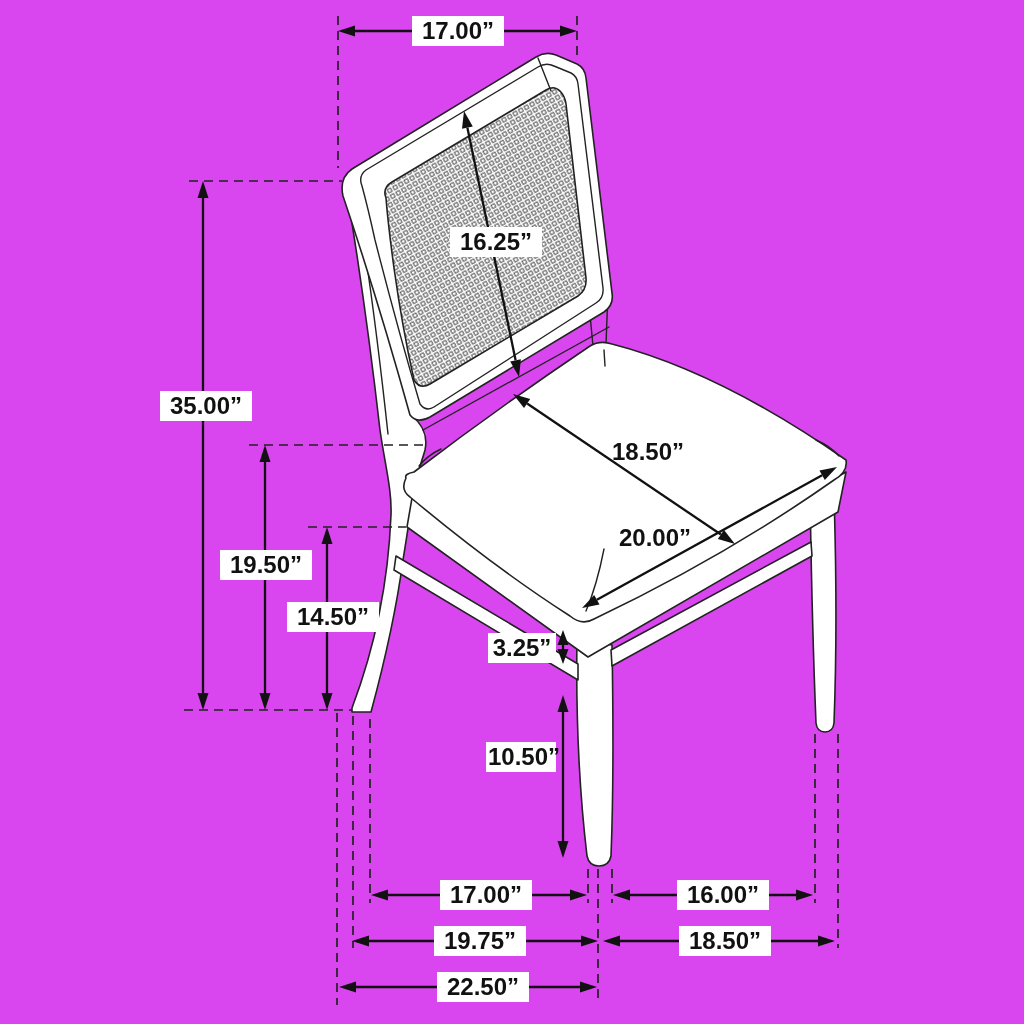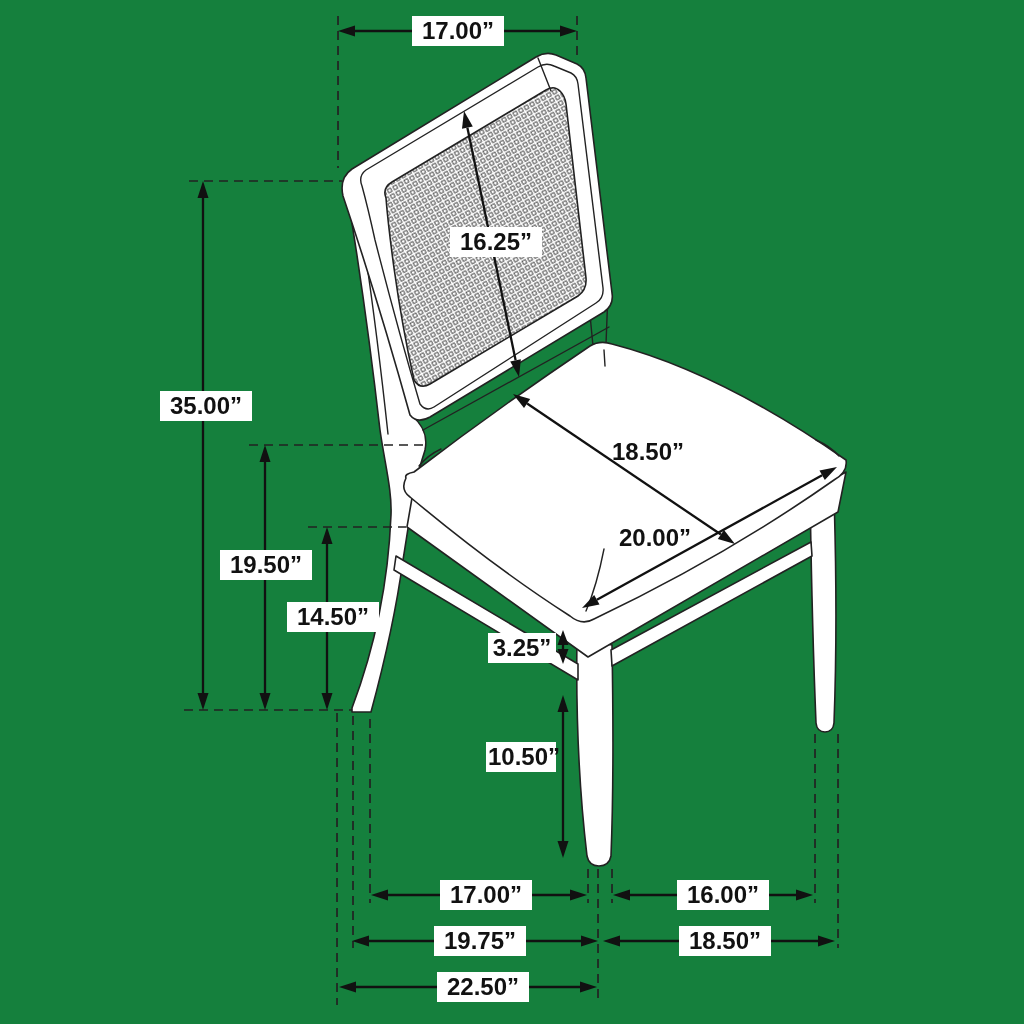--- a/index.html
+++ b/index.html
@@ -1,17 +1,17 @@
 <!DOCTYPE html>
 <html><head>
 <meta charset="utf-8">
 <style>
   html,body{margin:0;padding:0;background:#fff;}
   .stage{
-    position:relative;width:1024px;height:1024px;background:#15803d;overflow:hidden;
+    position:relative;width:1024px;height:1024px;background:#d946ef;overflow:hidden;
     font-family:"Liberation Sans", sans-serif;
   }
   svg{display:block;}
   .outline{fill:#fff;stroke:#222;stroke-width:1.6;stroke-linejoin:round;}
   .thin{fill:none;stroke:#222;stroke-width:1.4;stroke-linejoin:round;stroke-linecap:round;}
   .cane{fill:url(#canePattern);stroke:#222;stroke-width:1.6;stroke-linejoin:round;}
   .dimline{stroke:#111;stroke-width:2.3;fill:none;}
   .dimtri{fill:#111;stroke:none;}
   .ext{stroke:#222;stroke-width:1.7;fill:none;stroke-dasharray:9 6;}
   .labelbox{fill:#fff;}

